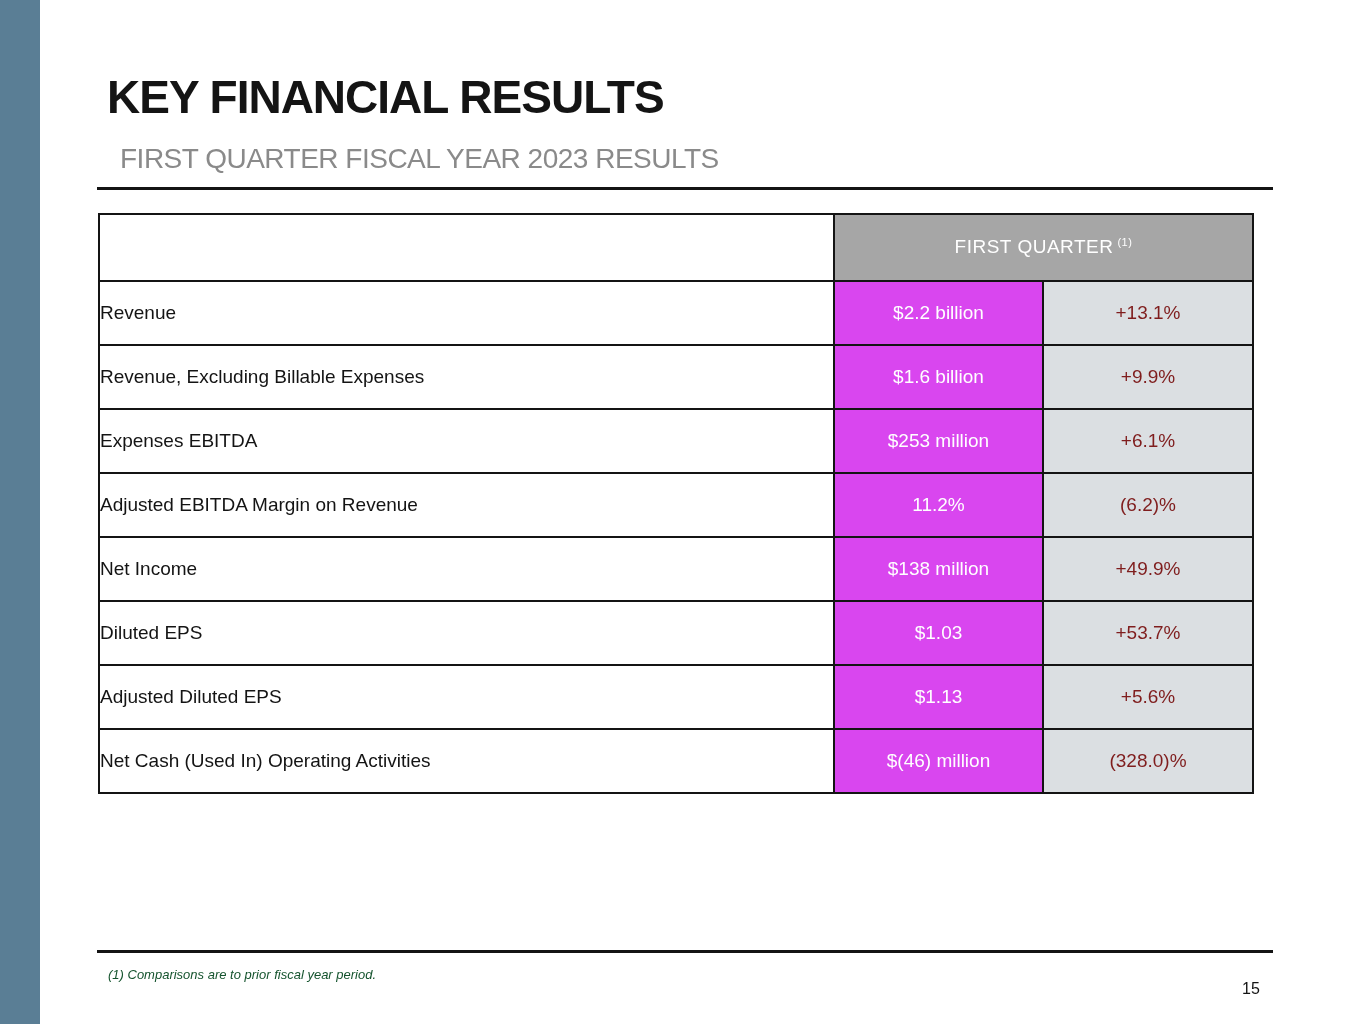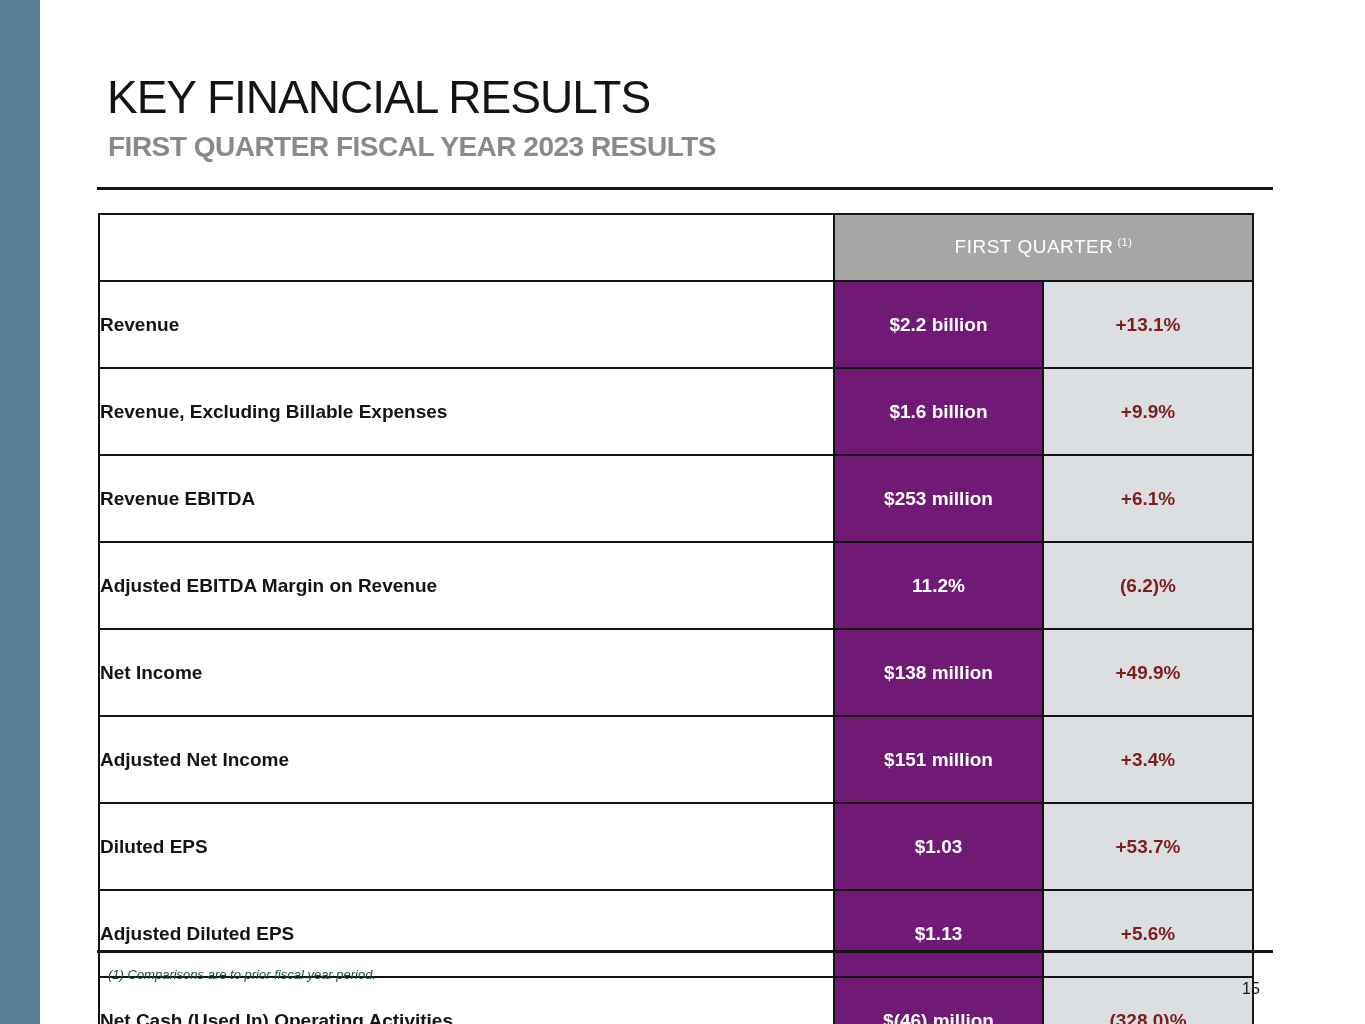--- a/index.html
+++ b/index.html
@@ -12,29 +12,29 @@
     overflow: hidden;
   }
   .sidebar {
     position: absolute; left: 0; top: 0;
     width: 40px; height: 1024px;
     background: #5A7E95;
   }
   .title {
     position: absolute; left: 107px; top: 70px;
     margin: 0;
-    font-size: 46px; font-weight: 400;
+    font-size: 46px; font-weight: 700;
     letter-spacing: -1px;
     color: #141414;
     white-space: nowrap;
   }
   .subtitle {
     position: absolute; left: 108px; top: 131px;
-    margin: 0;
-    font-size: 28px; font-weight: 700;
+    margin: 12px;
+    font-size: 28px; font-weight: 400;
     letter-spacing: -0.5px;
     color: #8A8A8A;
     white-space: nowrap;
   }
   .rule {
     position: absolute; left: 97px;
     width: 1176px; height: 3px;
     background: #141414;
   }
   .rule-top { top: 187px; }
@@ -43,21 +43,21 @@
   table.results {
     position: absolute; left: 98px; top: 213px;
     border-collapse: collapse;
     table-layout: fixed;
   }
   col.c-label  { width: 735px; }
   col.c-value  { width: 209px; }
   col.c-change { width: 210px; }
 
   thead tr { height: 67px; }
-  tbody tr { height: 87px; font-weight: bold; }
+  tbody tr { height: 64px; }
 
   table.results td, table.results th {
     border: 2px solid #141414;
     font-size: 19px;
     vertical-align: middle;
     padding: 0;
   }
   td.spacer { border: none; background: transparent; }
 
   th.qheader {
@@ -70,21 +70,21 @@
   }
   th.qheader sup { font-size: 11px; margin-left: 4px; }
 
   td.label {
     background: #ffffff;
     color: #141414;
     text-align: left;
     padding-left: 7px;
   }
   td.value {
-    background: #701a75;
+    background: #d946ef;
     color: #ffffff;
     text-align: center;
   }
   td.change {
     background: #DBDFE2;
     color: #7f1d1d;
     text-align: center;
   }
 
   .footnote {
@@ -129,38 +129,33 @@
       <td class="label">Revenue</td>
       <td class="value">$2.2 billion</td>
       <td class="change">+13.1%</td>
     </tr>
     <tr>
       <td class="label">Revenue, Excluding Billable Expenses</td>
       <td class="value">$1.6 billion</td>
       <td class="change">+9.9%</td>
     </tr>
     <tr>
-      <td class="label">Revenue EBITDA</td>
+      <td class="label">Expenses EBITDA</td>
       <td class="value">$253 million</td>
       <td class="change">+6.1%</td>
     </tr>
     <tr>
       <td class="label">Adjusted EBITDA Margin on Revenue</td>
       <td class="value">11.2%</td>
       <td class="change">(6.2)%</td>
     </tr>
     <tr>
       <td class="label">Net Income</td>
       <td class="value">$138 million</td>
       <td class="change">+49.9%</td>
-    </tr>
-    <tr>
-      <td class="label">Adjusted Net Income</td>
-      <td class="value">$151 million</td>
-      <td class="change">+3.4%</td>
     </tr>
     <tr>
       <td class="label">Diluted EPS</td>
       <td class="value">$1.03</td>
       <td class="change">+53.7%</td>
     </tr>
     <tr>
       <td class="label">Adjusted Diluted EPS</td>
       <td class="value">$1.13</td>
       <td class="change">+5.6%</td>

